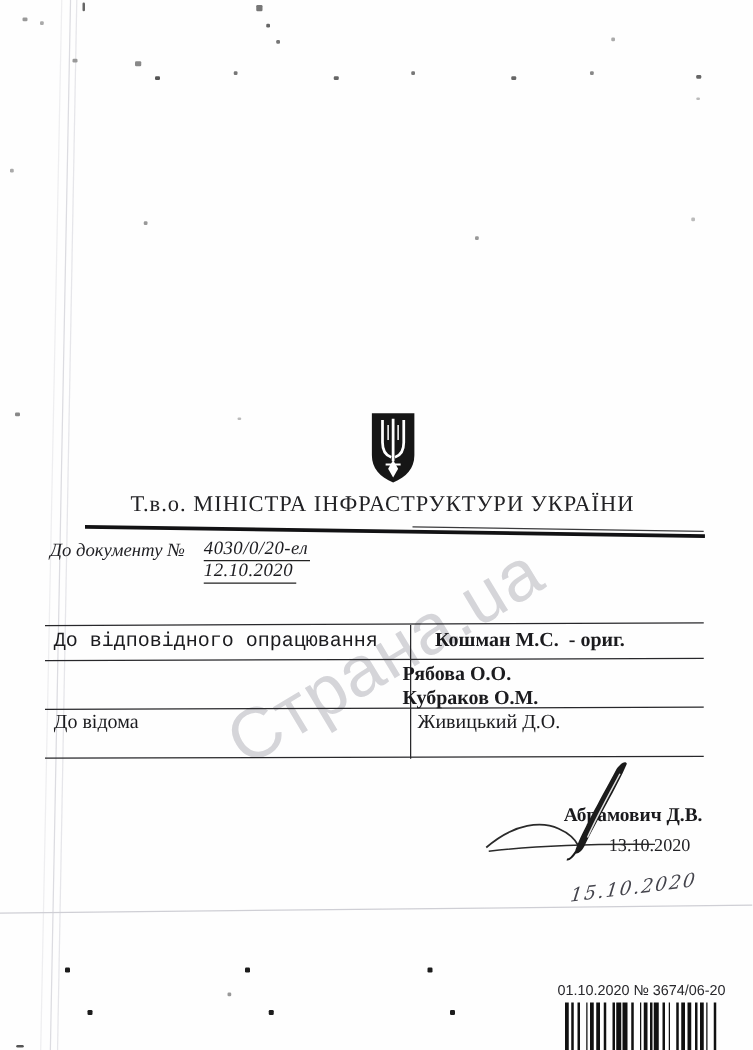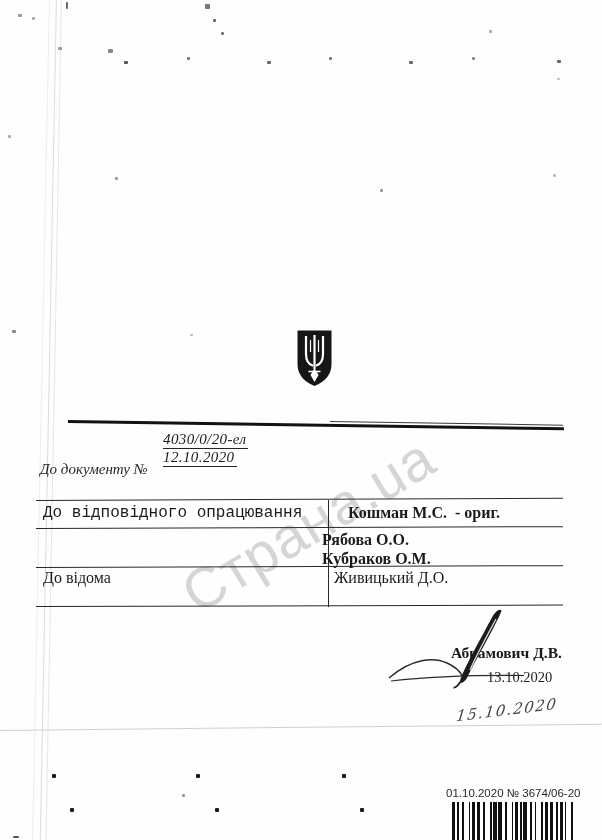--- a/index.html
+++ b/index.html
@@ -23,21 +23,21 @@
   }
   
   .emblem{position:absolute;left:294px;top:329px;width:41px;height:59px;z-index:2;}
   .doc-title{
     position:absolute;left:0;top:393px;width:602px;padding-left:10px;box-sizing:border-box;
     text-align:center;font-size:18px;letter-spacing:.8px;color:#212124;z-index:2;white-space:nowrap;
   }
   .rule-thick{position:absolute;left:68px;top:420px;width:496px;height:2.6px;background:#121214;transform-origin:left center;transform:rotate(0.85deg);z-index:2;}
   .rule-thin{position:absolute;left:330px;top:421px;width:233px;height:1px;background:#3a3a3c;transform-origin:left center;transform:rotate(0.9deg);z-index:2;}
   
-  .docref-label{position:absolute;left:40px;top:433px;font-size:15px;font-style:italic;color:#1f1f23;z-index:2;margin-top:28px;}
+  .docref-label{position:absolute;left:40px;top:433px;font-size:15px;font-style:italic;color:#1f1f23;z-index:2;}
   .docref-vals{position:absolute;left:163px;top:431px;z-index:2;}
   .docref-val{display:table;font-style:italic;font-size:15px;letter-spacing:.4px;line-height:16px;border-bottom:1.3px solid #222;padding:0 2px 1px 0;color:#1c1c20;}
   
   .tline{position:absolute;height:1.2px;background:#28282b;transform-origin:left center;z-index:2;}
   .tdiv{position:absolute;left:328px;top:500px;width:1.3px;height:107px;background:#28282b;z-index:2;}
   .cell{position:absolute;font-size:16px;line-height:18.5px;z-index:2;color:#1b1b1e;white-space:nowrap;}
   .bold{font-weight:bold;}
   
   .sig-svg{position:absolute;left:0;top:0;width:602px;height:840px;z-index:3;pointer-events:none;}
   .sig-name{position:absolute;left:451px;top:644px;font-size:15.5px;font-weight:bold;color:#1a1a1d;z-index:2;white-space:nowrap;}
@@ -104,20 +104,21 @@
     <path d="M3.5,1.5 H37.5 V35 C37.5,46 31,52.5 20.5,57 C10,52.5 3.5,46 3.5,35 Z" fill="#161616"></path>
     <path d="M20.5,6 V40" stroke="#fff" stroke-width="2.2" fill="none"></path>
     <path d="M12,7 V25 C12,32 15,35.5 19,36.8" stroke="#fff" stroke-width="2.2" fill="none"></path>
     <path d="M29,7 V25 C29,32 26,35.5 22,36.8" stroke="#fff" stroke-width="2.2" fill="none"></path>
     <path d="M16.5,11 V23" stroke="#fff" stroke-width="1.2" fill="none"></path>
     <path d="M24.5,11 V23" stroke="#fff" stroke-width="1.2" fill="none"></path>
     <path d="M14.5,42.5 H26.5" stroke="#fff" stroke-width="1.6" fill="none"></path>
     <path d="M20.5,39 L24.5,46 L20.5,53 L16.5,46 Z" fill="#fff"></path>
   </svg>
 
+  <div class="doc-title">Т.в.о. МІНІСТРА ІНФРАСТРУКТУРИ УКРАЇНИ</div>
   <div class="rule-thick"></div>
   <div class="rule-thin"></div>
 
   <div class="docref-label">До документу №</div>
   <div class="docref-vals">
     <span class="docref-val">4030/0/20-ел</span>
     <span class="docref-val">12.10.2020</span>
   </div>
 
   <div>

